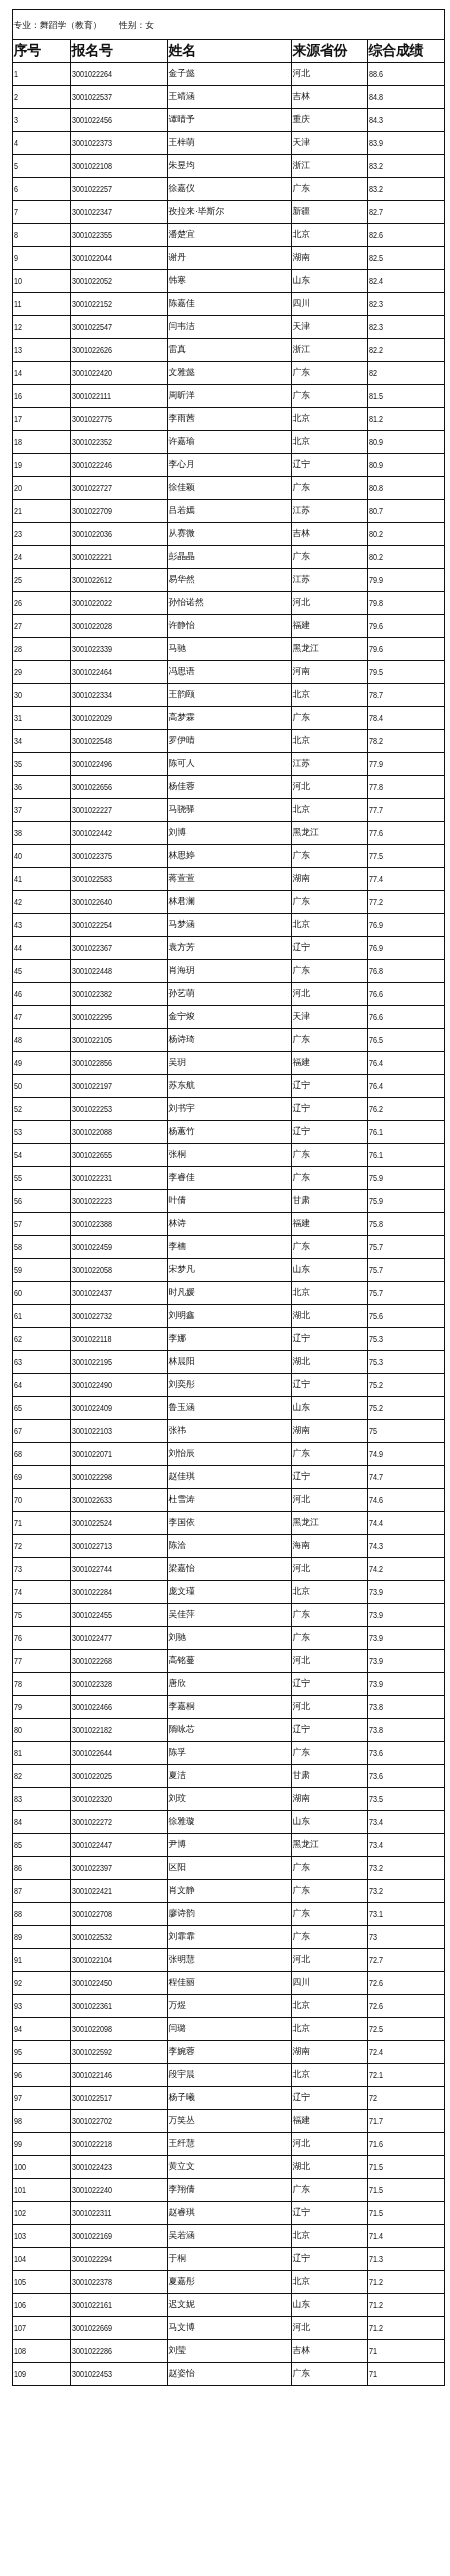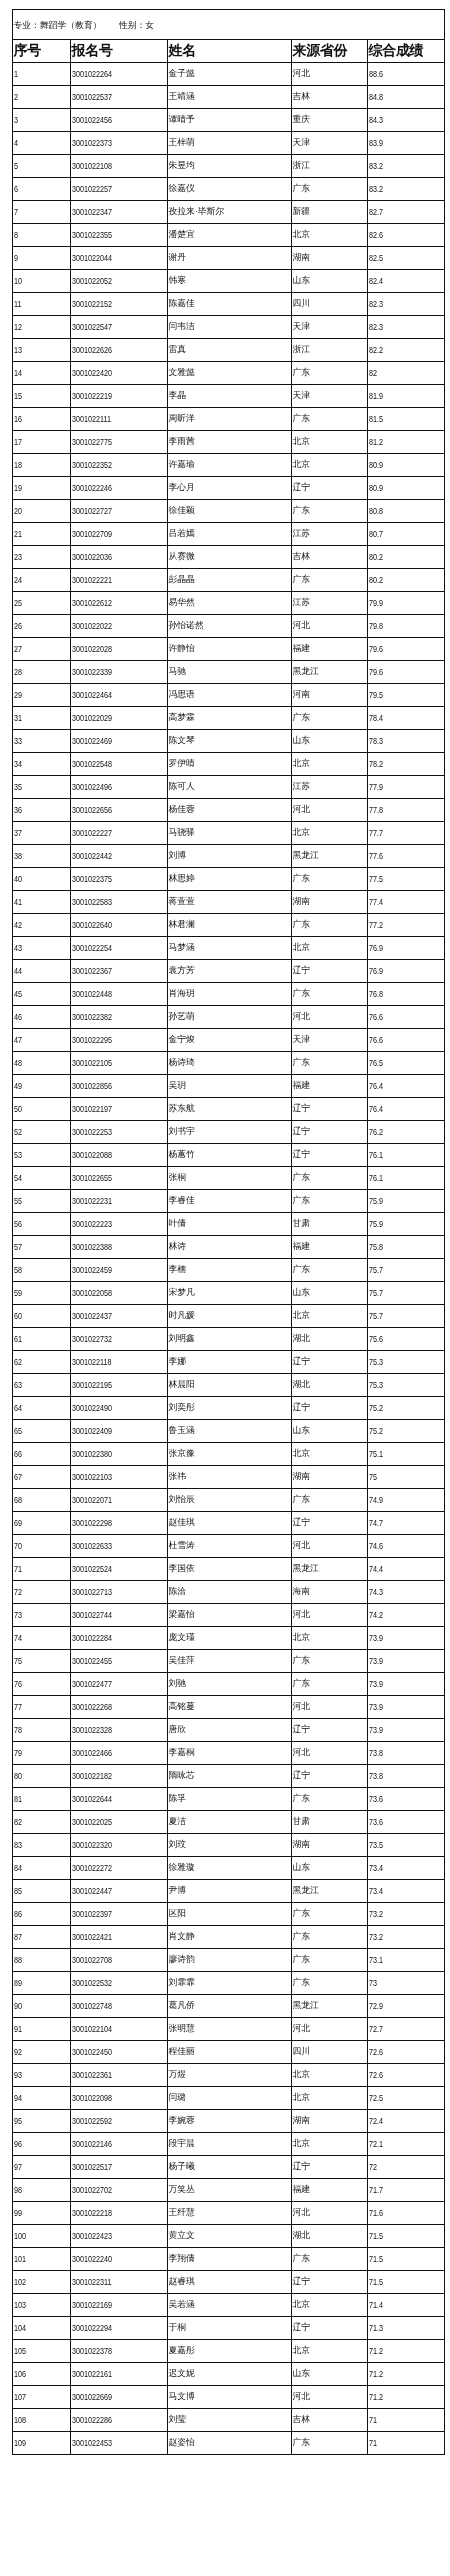--- a/index.html
+++ b/index.html
@@ -141,27 +141,20 @@
           <td><span class="num">82.2</span></td>
         </tr>
         <tr class="row">
           <td><span class="num">14</span></td>
           <td><span class="num">3001022420</span></td>
           <td><span>文雅懿</span></td>
           <td><span>广东</span></td>
           <td><span class="num">82</span></td>
         </tr>
         <tr class="row">
-          <td><span class="num">15</span></td>
-          <td><span class="num">3001022219</span></td>
-          <td><span>李晶</span></td>
-          <td><span>天津</span></td>
-          <td><span class="num">81.9</span></td>
-        </tr>
-        <tr class="row">
           <td><span class="num">16</span></td>
           <td><span class="num">3001022111</span></td>
           <td><span>周昕洋</span></td>
           <td><span>广东</span></td>
           <td><span class="num">81.5</span></td>
         </tr>
         <tr class="row">
           <td><span class="num">17</span></td>
           <td><span class="num">3001022775</span></td>
           <td><span>李雨茜</span></td>
@@ -239,32 +232,32 @@
           <td><span class="num">79.6</span></td>
         </tr>
         <tr class="row">
           <td><span class="num">29</span></td>
           <td><span class="num">3001022464</span></td>
           <td><span>冯思语</span></td>
           <td><span>河南</span></td>
           <td><span class="num">79.5</span></td>
         </tr>
         <tr class="row">
+          <td><span class="num">30</span></td>
+          <td><span class="num">3001022334</span></td>
+          <td><span>王韵颐</span></td>
+          <td><span>北京</span></td>
+          <td><span class="num">78.7</span></td>
+        </tr>
+        <tr class="row">
           <td><span class="num">31</span></td>
           <td><span class="num">3001022029</span></td>
           <td><span>高梦霖</span></td>
           <td><span>广东</span></td>
           <td><span class="num">78.4</span></td>
-        </tr>
-        <tr class="row">
-          <td><span class="num">33</span></td>
-          <td><span class="num">3001022469</span></td>
-          <td><span>陈文琴</span></td>
-          <td><span>山东</span></td>
-          <td><span class="num">78.3</span></td>
         </tr>
         <tr class="row">
           <td><span class="num">34</span></td>
           <td><span class="num">3001022548</span></td>
           <td><span>罗伊晴</span></td>
           <td><span>北京</span></td>
           <td><span class="num">78.2</span></td>
         </tr>
         <tr class="row">
           <td><span class="num">35</span></td>
@@ -463,27 +456,20 @@
           <td><span class="num">75.2</span></td>
         </tr>
         <tr class="row">
           <td><span class="num">65</span></td>
           <td><span class="num">3001022409</span></td>
           <td><span>鲁玉涵</span></td>
           <td><span>山东</span></td>
           <td><span class="num">75.2</span></td>
         </tr>
         <tr class="row">
-          <td><span class="num">66</span></td>
-          <td><span class="num">3001022380</span></td>
-          <td><span>张京豫</span></td>
-          <td><span>北京</span></td>
-          <td><span class="num">75.1</span></td>
-        </tr>
-        <tr class="row">
           <td><span class="num">67</span></td>
           <td><span class="num">3001022103</span></td>
           <td><span>张祎</span></td>
           <td><span>湖南</span></td>
           <td><span class="num">75</span></td>
         </tr>
         <tr class="row">
           <td><span class="num">68</span></td>
           <td><span class="num">3001022071</span></td>
           <td><span>刘怡辰</span></td>
@@ -629,27 +615,20 @@
           <td><span>廖诗韵</span></td>
           <td><span>广东</span></td>
           <td><span class="num">73.1</span></td>
         </tr>
         <tr class="row">
           <td><span class="num">89</span></td>
           <td><span class="num">3001022532</span></td>
           <td><span>刘霏霏</span></td>
           <td><span>广东</span></td>
           <td><span class="num">73</span></td>
-        </tr>
-        <tr class="row">
-          <td><span class="num">90</span></td>
-          <td><span class="num">3001022748</span></td>
-          <td><span>葛凡侨</span></td>
-          <td><span>黑龙江</span></td>
-          <td><span class="num">72.9</span></td>
         </tr>
         <tr class="row">
           <td><span class="num">91</span></td>
           <td><span class="num">3001022104</span></td>
           <td><span>张明慧</span></td>
           <td><span>河北</span></td>
           <td><span class="num">72.7</span></td>
         </tr>
         <tr class="row">
           <td><span class="num">92</span></td>

